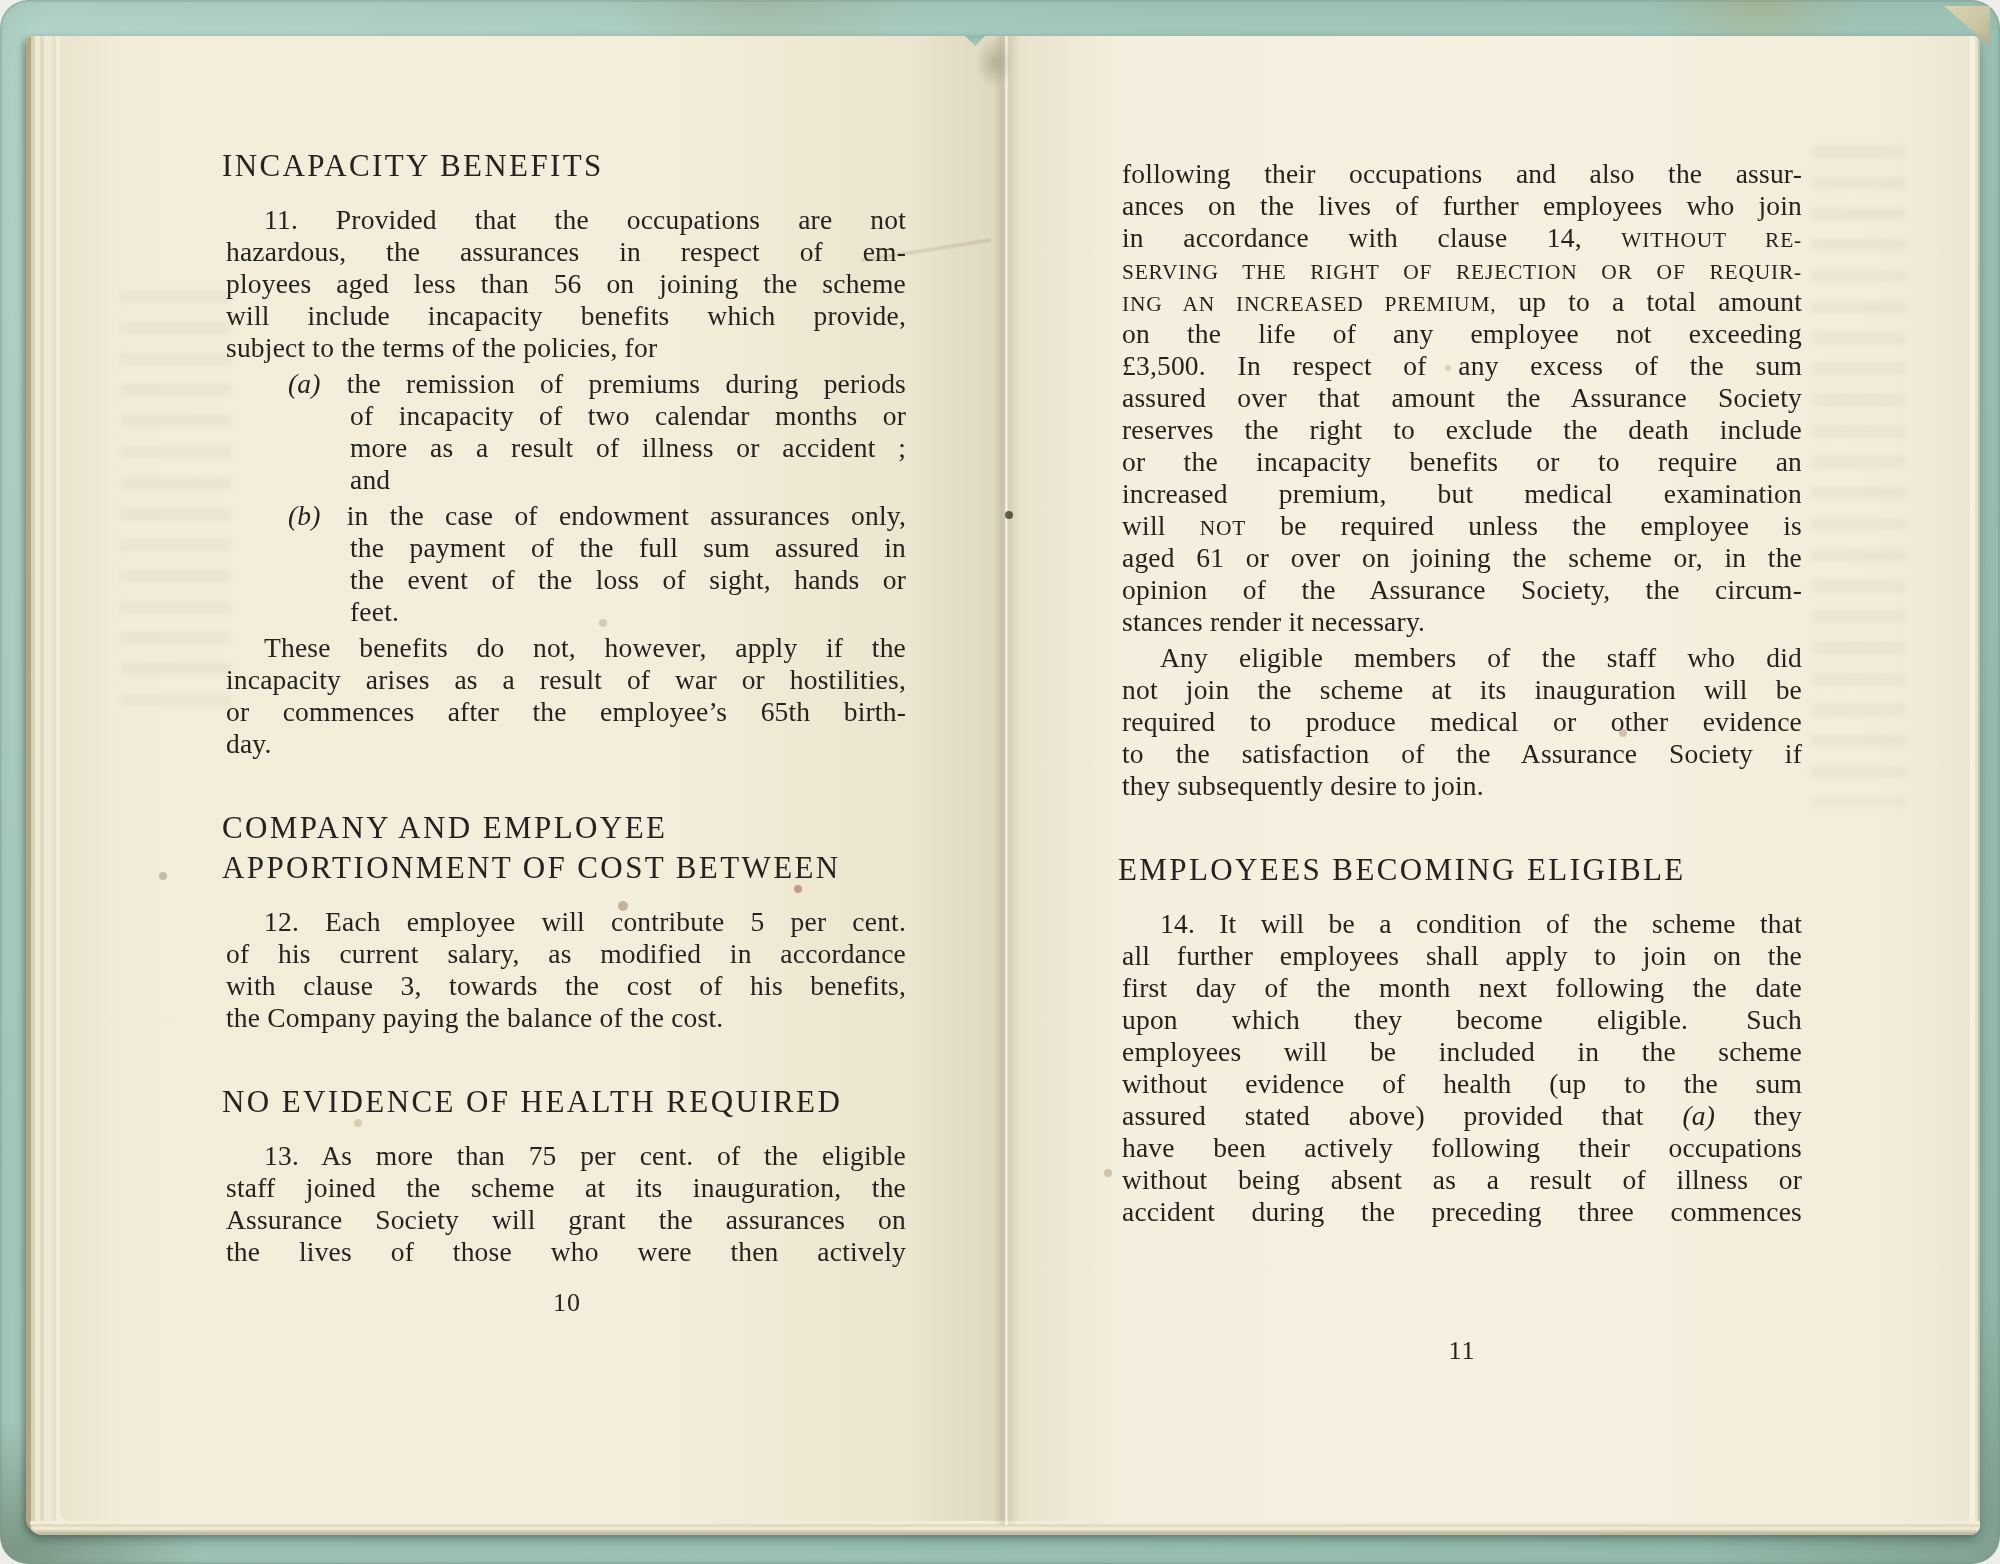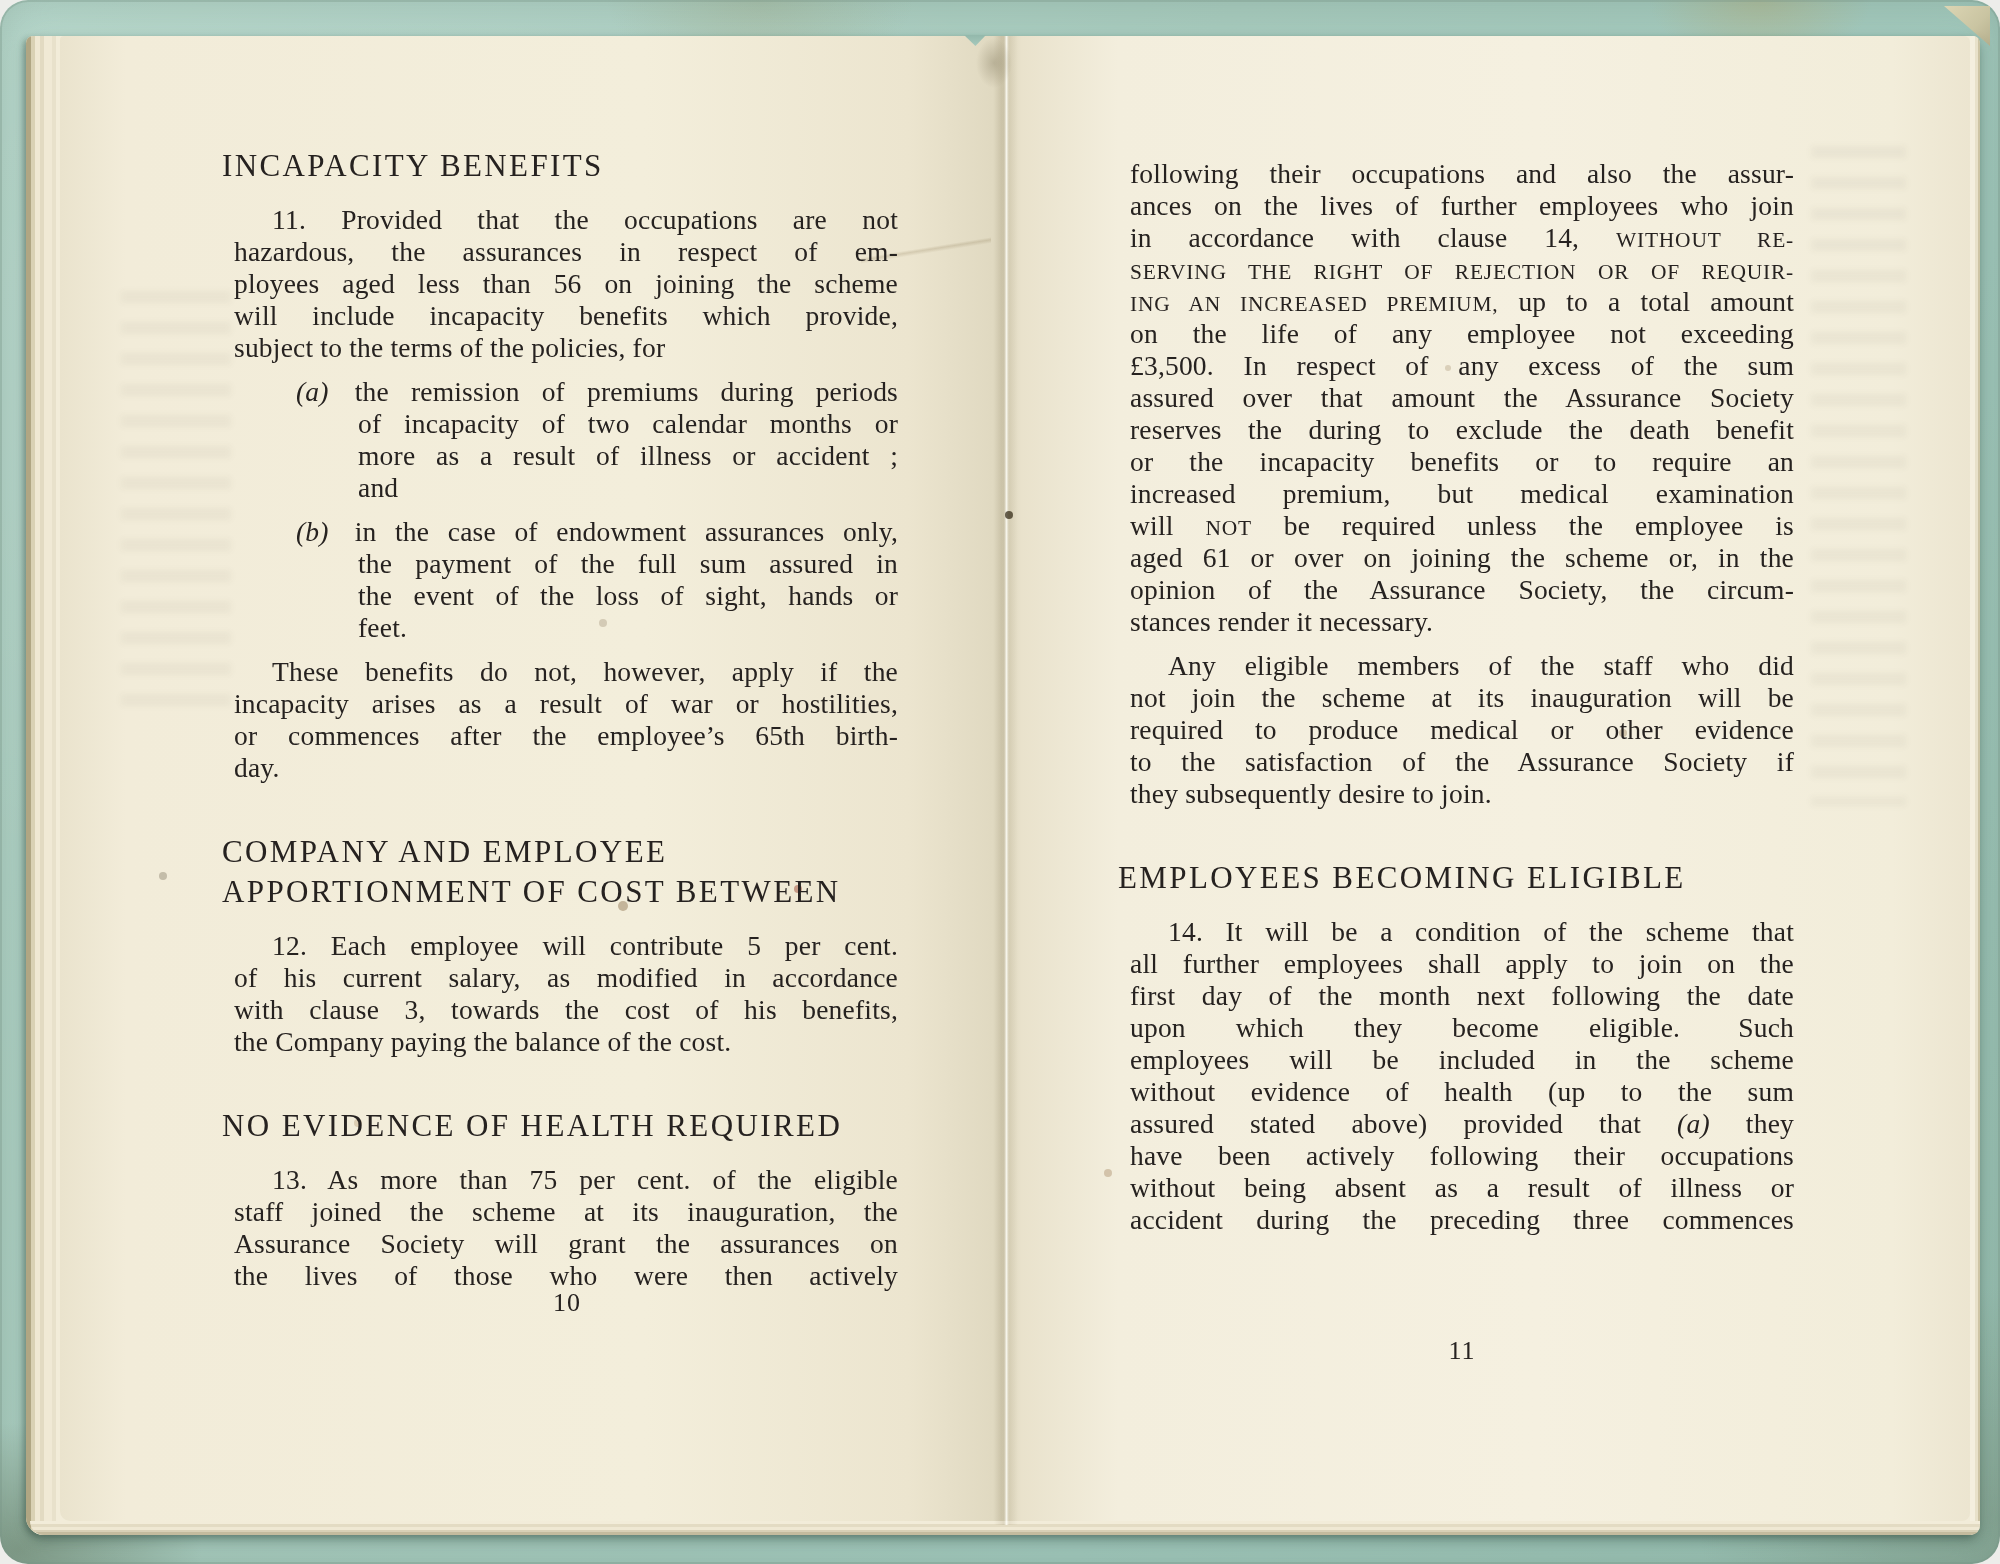--- a/index.html
+++ b/index.html
@@ -59,21 +59,21 @@
       135px 838px 0 2px rgba(90,80,60,.30),
       575px 585px 0 2px rgba(120,100,70,.25),
       1595px 695px 0 2px rgba(130,95,50,.30),
       1080px 1135px 0 2px rgba(140,100,55,.30),
       330px 1085px 0 2px rgba(150,110,60,.25),
       1420px 330px 0 1px rgba(140,110,70,.25);}
   
   .textcol{position:absolute;width:688px;font-size:27.5px;}
   .textcol.leftcol{left:222px;top:146px;}
   .textcol.rightcol{left:1118px;top:158px;}
-  .section{margin:12px;}
+  .section{margin:4px;}
   .section.heading{margin:48px 0 18px;}
   .textcol > .section:first-child{margin-top:0;}
   .line{height:32px;line-height:32px;overflow:hidden;
         text-align:justify;text-align-last:justify;text-justify:inter-word;
         letter-spacing:.2px;}
   .section.heading .line{font-size:31px;height:40px;line-height:40px;
         letter-spacing:2.4px;text-align:left;text-align-last:left;}
   .line.nj{text-align:left;text-align-last:left;}
   .line.ind{text-indent:38px;}
   .line.h1{padding-left:62px;}
@@ -162,21 +162,21 @@
   <div class="textcol rightcol">
       <div class="section para">
         <div class="line"><span>following their occupations and also the assur-</span></div>
         <div class="line"><span>ances on the lives of further employees who join</span></div>
         <div class="line"><span>in accordance with clause 14, </span><span class="sc">WITHOUT RE-</span></div>
         <div class="line"><span class="sc">SERVING THE RIGHT OF REJECTION OR OF REQUIR-</span></div>
         <div class="line"><span class="sc">ING AN INCREASED PREMIUM,</span><span> up to a total amount</span></div>
         <div class="line"><span>on the life of any employee not exceeding</span></div>
         <div class="line"><span>£3,500. In respect of any excess of the sum</span></div>
         <div class="line"><span>assured over that amount the Assurance Society</span></div>
-        <div class="line"><span>reserves the during to exclude the death benefit</span></div>
+        <div class="line"><span>reserves the right to exclude the death include</span></div>
         <div class="line"><span>or the incapacity benefits or to require an</span></div>
         <div class="line"><span>increased premium, but medical examination</span></div>
         <div class="line"><span>will </span><span class="sc">NOT</span><span> be required unless the employee is</span></div>
         <div class="line"><span>aged 61 or over on joining the scheme or, in the</span></div>
         <div class="line"><span>opinion of the Assurance Society, the circum-</span></div>
         <div class="line nj"><span>stances render it necessary.</span></div>
       </div>
       <div class="section para">
         <div class="line ind"><span>Any eligible members of the staff who did</span></div>
         <div class="line"><span>not join the scheme at its inauguration will be</span></div>

